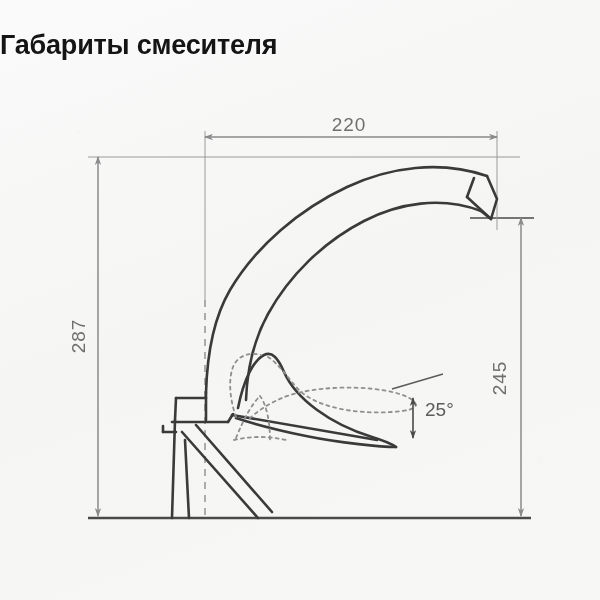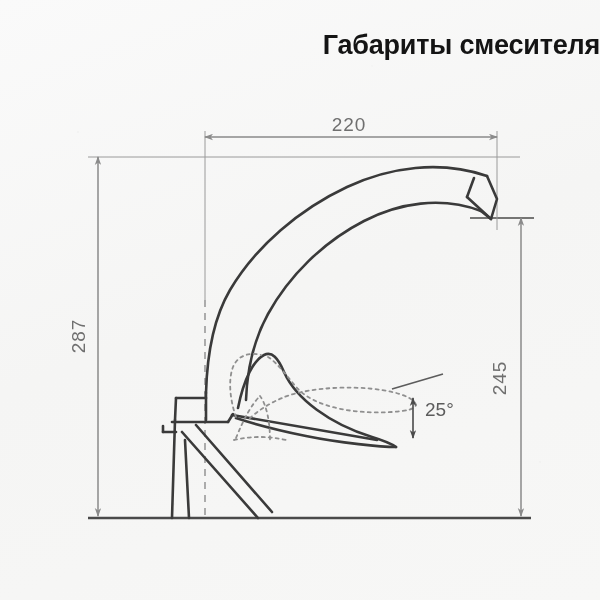--- a/index.html
+++ b/index.html
@@ -24,21 +24,21 @@
       radial-gradient(circle at 29% 84%, rgba(0,0,0,0.014) 0 1px, transparent 1px),
       radial-gradient(circle at 62% 11%, rgba(0,0,0,0.013) 0 1px, transparent 1px),
       radial-gradient(circle at 90% 77%, rgba(0,0,0,0.015) 0 1px, transparent 1px),
       linear-gradient(160deg, #fafafa 0%, #f5f5f4 48%, #f7f7f6 100%);
   }
   #page-title {
     position: absolute;
     left: 0;
     top: 30px;
     width: 600px;
-    text-align: right;
+    text-align: left;
     font-size: 27px;
     font-weight: bold;
     color: #141414;
     letter-spacing: -0.2px;
   }
   #diagram-svg {
     position: absolute;
     left: 0;
     top: 0;
   }

